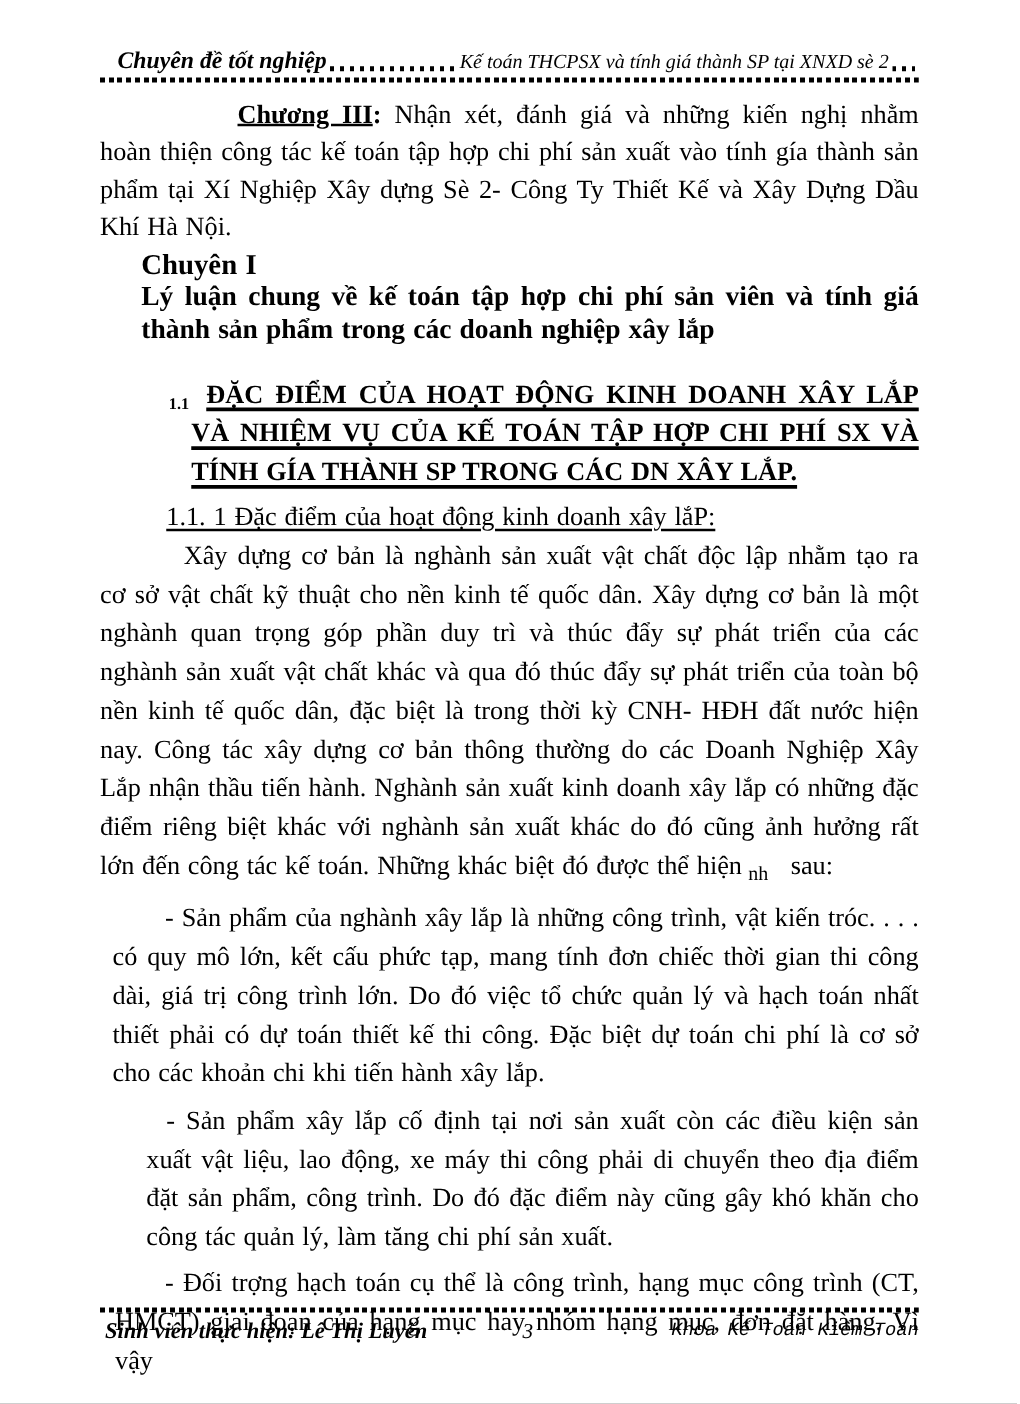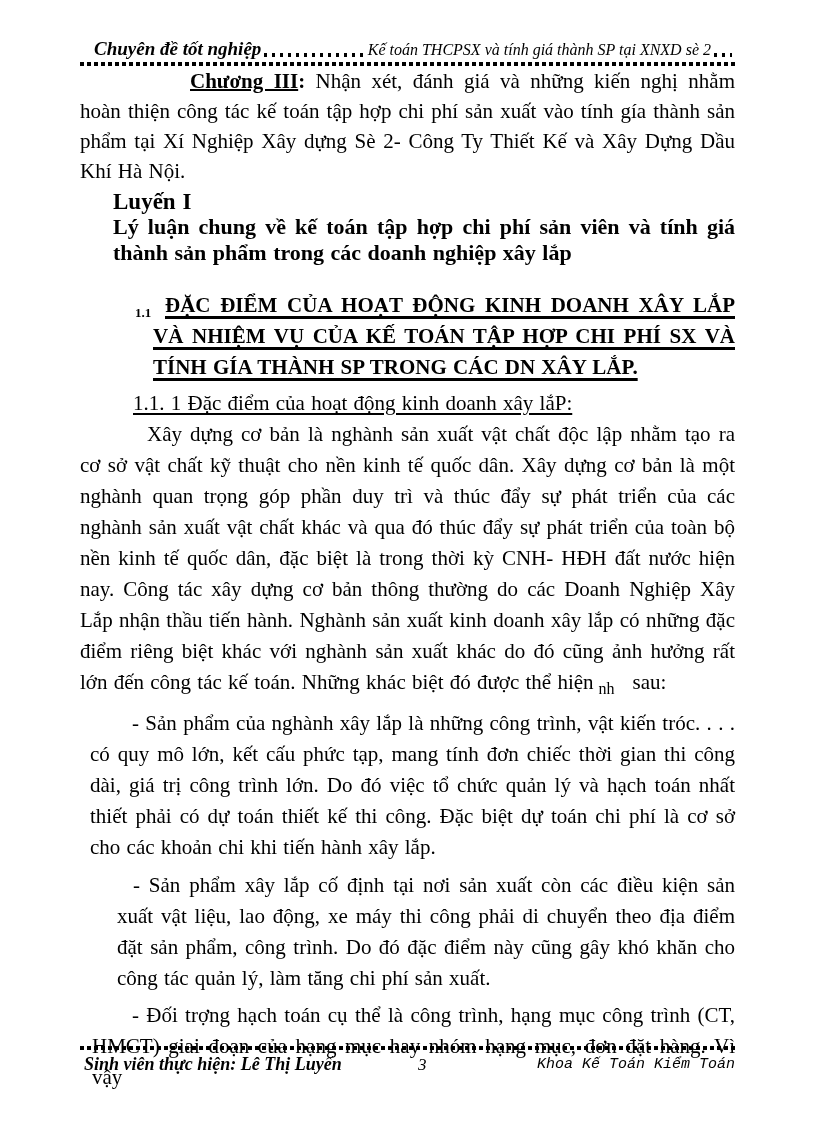--- a/index.html
+++ b/index.html
@@ -16,21 +16,21 @@
   .h-right{font-size:16px;font-weight:normal;font-style:italic;white-space:nowrap;}
   .dot-leader{flex:1 1 auto;height:4px;align-self:flex-end;margin:0 3px 3px 3px;
     background:repeating-linear-gradient(90deg,#000 0 3px,transparent 3px 8px);}
   .dot-leader.end{flex:0 0 18px;}
   .dotted-rule{height:4px;margin-top:2px;
     background:repeating-linear-gradient(90deg,#000 0 4px,transparent 4px 7px);}
 
   
   .content{font-size:21px;line-height:31px;text-align:justify;word-spacing:1px;}
   p{margin:0;}
-  .intro{line-height:30px;text-indent:110px;}
+  .intro{margin-top:10px;line-height:30px;text-indent:110px;}
   .intro .lead{font-weight:bold;text-decoration:underline;text-decoration-thickness:2px;}
   .intro .colon{font-weight:bold;}
 
   .chapter{margin-top:3px;margin-left:33px;font-weight:bold;}
   .chapter-number{font-size:23px;line-height:25px;text-align:left;}
   .chapter-title{font-size:22px;line-height:26px;text-align:justify;}
 
   .section{position:relative;margin-top:24px;padding-left:73px;font-weight:bold;}
   .section-number{position:absolute;left:55px;top:7px;font-size:13px;}
   .section-title{text-decoration:underline;text-decoration-thickness:2.5px;
@@ -71,21 +71,21 @@
       <span class="h-right">Kế toán THCPSX và tính giá thành SP tại XNXD sè 2</span>
       <span class="dot-leader end"></span>
     </div>
     <div class="dotted-rule"></div>
 
     <div class="content">
 
       <p class="intro"><span class="lead">Chương III</span><span class="colon">:</span><span> Nhận xét, đánh giá và những kiến nghị nhằm hoàn thiện công tác kế toán tập hợp chi phí sản xuất vào tính gía thành sản phẩm tại Xí Nghiệp Xây dựng Sè 2- Công Ty Thiết Kế và Xây Dựng Dầu Khí Hà Nội.</span></p>
 
       <div class="chapter">
-        <div class="chapter-number">Luyến I</div>
+        <div class="chapter-number">Chuyên I</div>
         <div class="chapter-title">Lý luận chung về kế toán tập hợp chi phí sản viên và tính giá thành sản phẩm trong các doanh nghiệp xây lắp</div>
       </div>
 
       <div class="section">
         <span class="section-number">1.1</span>
         <span class="section-body"><span class="section-title">ĐẶC ĐIỂM CỦA HOẠT ĐỘNG KINH DOANH XÂY LẮP VÀ NHIỆM VỤ CỦA KẾ TOÁN TẬP HỢP CHI PHÍ SX VÀ TÍNH GÍA THÀNH SP TRONG CÁC DN XÂY LẮP.</span></span>
       </div>
 
       <p class="subsection"><span class="subsection-title">1.1. 1 Đặc điểm của hoạt động kinh doanh xây lắP:</span></p>
 

